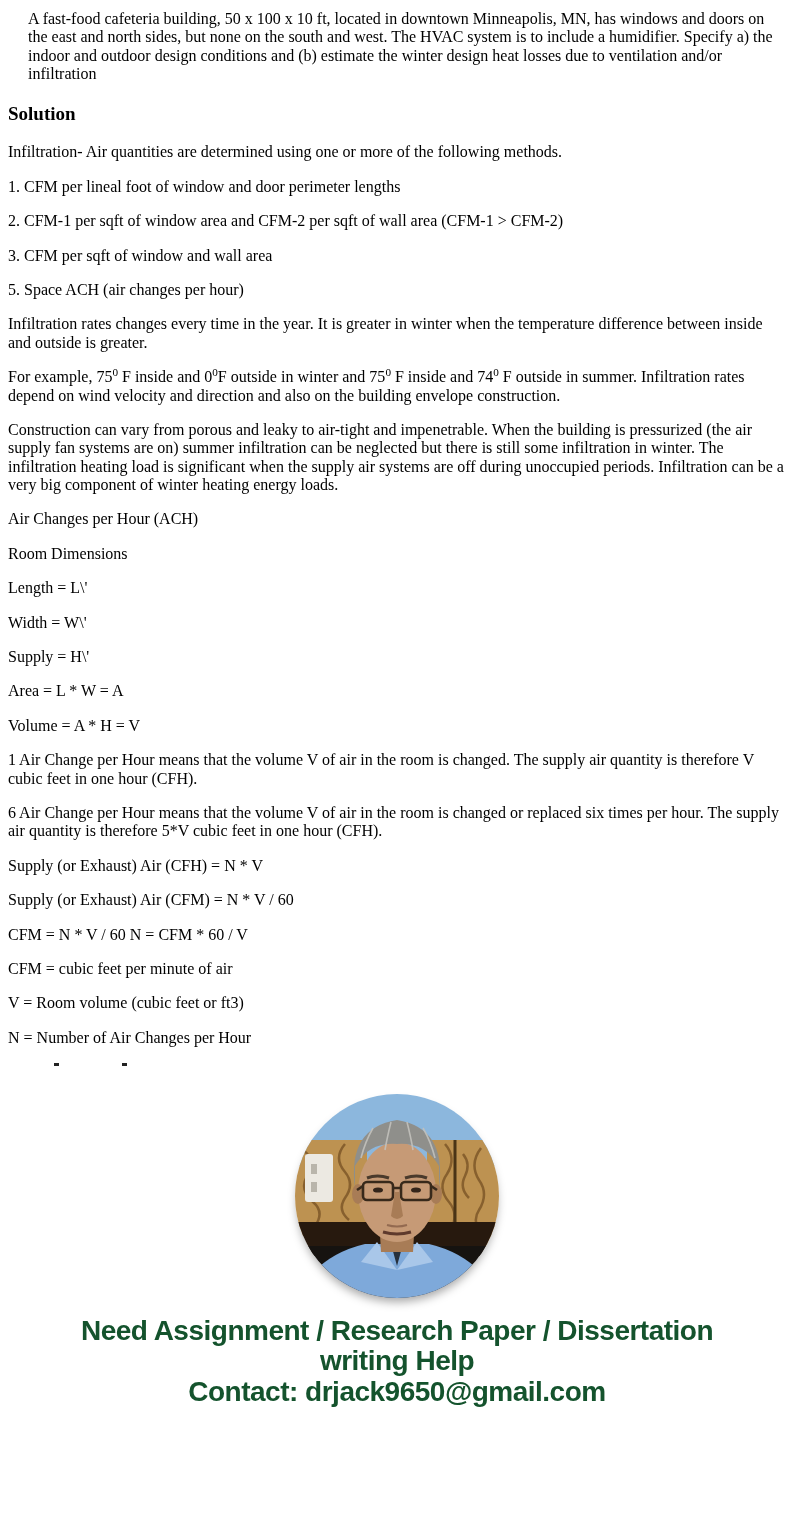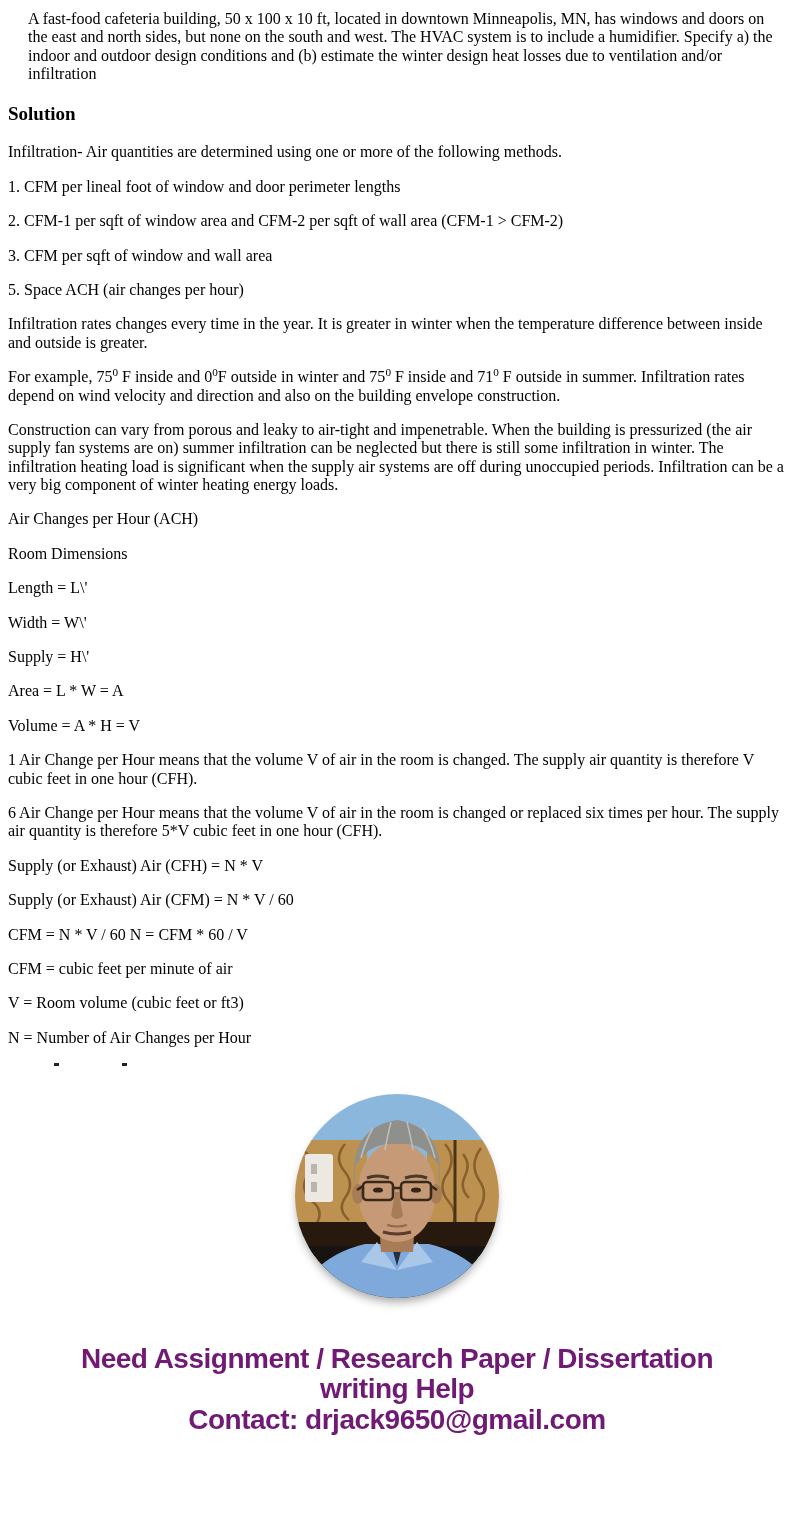--- a/index.html
+++ b/index.html
@@ -27,49 +27,49 @@
   .avatar-wrap { margin: 26px auto 0 auto; width: 204px; height: 204px; }
   .avatar {
     width: 204px; height: 204px; border-radius: 50%;
     overflow: hidden;
     box-shadow: 0 6px 10px -2px rgba(0,0,0,0.35);
   }
   .avatar svg { display: block; }
 
   
   .footer {
-    margin-top: 46px;
+    margin-top: 18px;
     text-align: center;
     font-family: "Liberation Sans", sans-serif;
     font-weight: bold;
     font-size: 28px;
     line-height: 1.08;
     letter-spacing: -0.5px;
-    color: #701a75;
+    color: #14532d;
   }
 </style>
 </head>
 <body>
 
 <main class="content">
 
   <p>A fast-food cafeteria building, 50 x 100 x 10 ft, located in downtown Minneapolis, MN, has windows and doors on the east and north sides, but none on the south and west. The HVAC system is to include a humidifier. Specify a) the indoor and outdoor design conditions and (b) estimate the winter design heat losses due to ventilation and/or infiltration</p>
 
   <h3 class="solution">Solution</h3>
 
   <p><strong>Infiltration-</strong><span> Air quantities are determined using one or more of the following methods.</span></p>
 
   <p>1. CFM per lineal foot of window and door perimeter lengths</p>
   <p>2. CFM-1 per sqft of window area and CFM-2 per sqft of wall area (CFM-1 &gt; CFM-2)</p>
   <p>3. CFM per sqft of window and wall area</p>
   <p>5. Space ACH (air changes per hour)</p>
 
   <p>Infiltration rates changes every time in the year. It is greater in winter when the temperature difference between inside and outside is greater.</p>
 
-  <p><span>For example, 75</span><sup>0</sup><span> F inside and 0</span><sup>0</sup><span>F outside in winter and 75</span><sup>0</sup><span> F inside and 71</span><sup>0</sup><span> F outside in summer. Infiltration rates depend on wind velocity and direction and also on the building envelope construction.</span></p>
+  <p><span>For example, 75</span><sup>0</sup><span> F inside and 0</span><sup>0</sup><span>F outside in winter and 75</span><sup>0</sup><span> F inside and 74</span><sup>0</sup><span> F outside in summer. Infiltration rates depend on wind velocity and direction and also on the building envelope construction.</span></p>
 
   <p>Construction can vary from porous and leaky to air-tight and impenetrable. When the building is pressurized (the air supply fan systems are on) summer infiltration can be neglected but there is still some infiltration in winter. The infiltration heating load is significant when the supply air systems are off during unoccupied periods. Infiltration can be a very big component of winter heating energy loads.</p>
 
   <p><strong>Air Changes per Hour (ACH)</strong></p>
 
   <p>Room Dimensions</p>
   <p>Length = L\'</p>
   <p>Width = W\'</p>
   <p>Supply = H\'</p>
   <p>Area = L * W = A</p>

